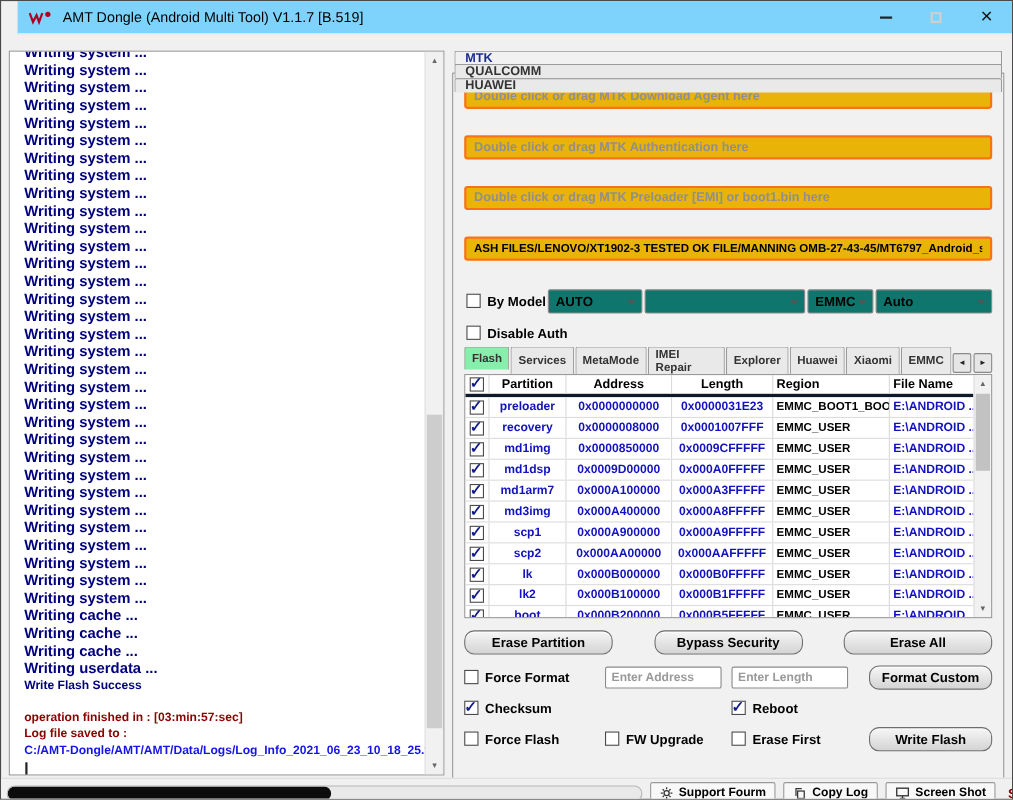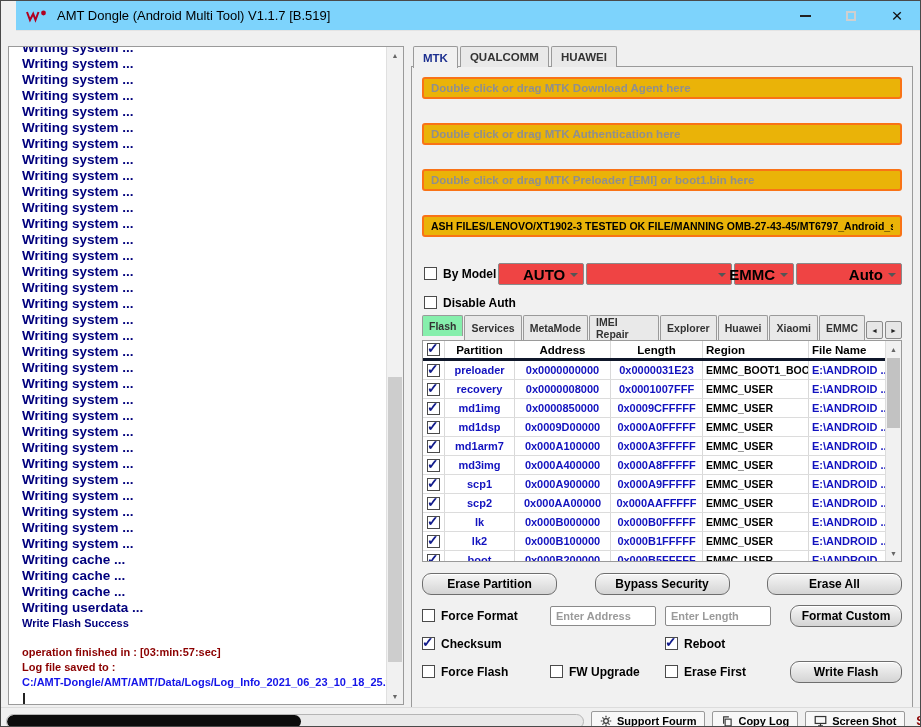--- a/index.html
+++ b/index.html
@@ -30,42 +30,42 @@
   .caret { position:absolute; left:14px; top:646px; width:2px; height:13px; background:#222; }
   .vscroll { position:absolute; right:0; top:0; bottom:0; width:17px; background:#f1f1f1;
              border-left:1px solid #e0e0e0; }
   .sarrow { position:absolute; left:0; right:0; height:16px; display:flex; align-items:center;
             justify-content:center; font-size:7px; color:#666; }
   .sarrow.up { top:0; } .sarrow.down { bottom:0; }
   .logscroll .sthumb { position:absolute; left:1px; right:1px; top:330px; height:285px; background:#cdcdcd; }
 
   
   .rightpanel { position:absolute; left:410px; top:45px; width:502px; height:663px; }
-  .outertabs { display:flex; height:21px; padding-left:2px; position:relative; z-index:2; }
+  .outertabs { display:flex; height:21px; padding-left:2px; position:relative; z-index:2;flex-direction:column; }
   .tab { border:1px solid #9a9a9a; border-bottom:none; background:#e9e9e9; color:#333;
          padding:0 9px; font-size:11.5px; font-weight:bold; display:flex; align-items:center;
          margin-right:2px; border-radius:2px 2px 0 0; }
   .outertabs .tab.active { background:#f1f1f1; color:#1c2f8f; margin-bottom:-1px; }
   .tabbody { position:absolute; top:20px; left:0; right:0; bottom:0; border:1px solid #9a9a9a;
              background:#f1f1f1; padding:10px 10px 8px 10px; }
 
   input.field { width:100%; height:22px; border:2px solid #f97316; border-radius:3px; background:#eab308;
                 margin-bottom:24px; padding:0 7px; font-family:"Liberation Sans", sans-serif;
                 font-size:11.5px; font-weight:bold; color:#000; }
   input.field::placeholder { color:#8f8f8f; opacity:1; font-weight:bold; }
   input.field.val { font-size:10.5px; }
 
   .modelrow { display:flex; align-items:center; justify-content:space-between; margin:2px 0 11px 2px; }
   .cbl { display:flex; align-items:flex-start; gap:6px; font-size:12px; font-weight:bold; color:#000; white-space:nowrap; }
   .cb { width:13px; height:13px; border:1px solid #4a4a4a; background:#fff; display:inline-block;
         position:relative; flex:none; }
   .cb.on::after { content:"✓"; position:absolute; left:-1px; top:-4px; font-size:14px;
                   font-weight:bold; color:#101a8a; }
-  .select { height:22px; border:1px solid #8a8a8a; background:#ef4444; display:flex; align-items:center;
-            padding:0 18px 0 6px; font-size:15px; font-weight:bold; position:relative; border-radius:2px;justify-content:flex-end; }
+  .select { height:22px; border:1px solid #8a8a8a; background:#0f766e; display:flex; align-items:center;
+            padding:0 18px 0 6px; font-size:12px; font-weight:bold; position:relative; border-radius:2px; }
   .select::after { content:""; position:absolute; right:5px; top:9px; border:4px solid transparent;
                    border-top-color:#555; }
   .s1{width:86px;} .s2{width:146px;} .s3{width:60px;} .s4{width:106px;}
   .authrow { margin:0 0 9px 2px; }
 
   .innertabs-wrap { display:flex; align-items:flex-end; height:21px; position:relative; z-index:3; }
   .innertabs { display:flex; }
   .innertabs .tab { font-size:10.5px; padding:0 6px; margin-right:1px; }
   .innertabs .tab.active { background:#86efac; margin-bottom:-1px; height:21px; }
   .tabarrows { margin-left:auto; display:flex; gap:2px; padding-bottom:1px; }

